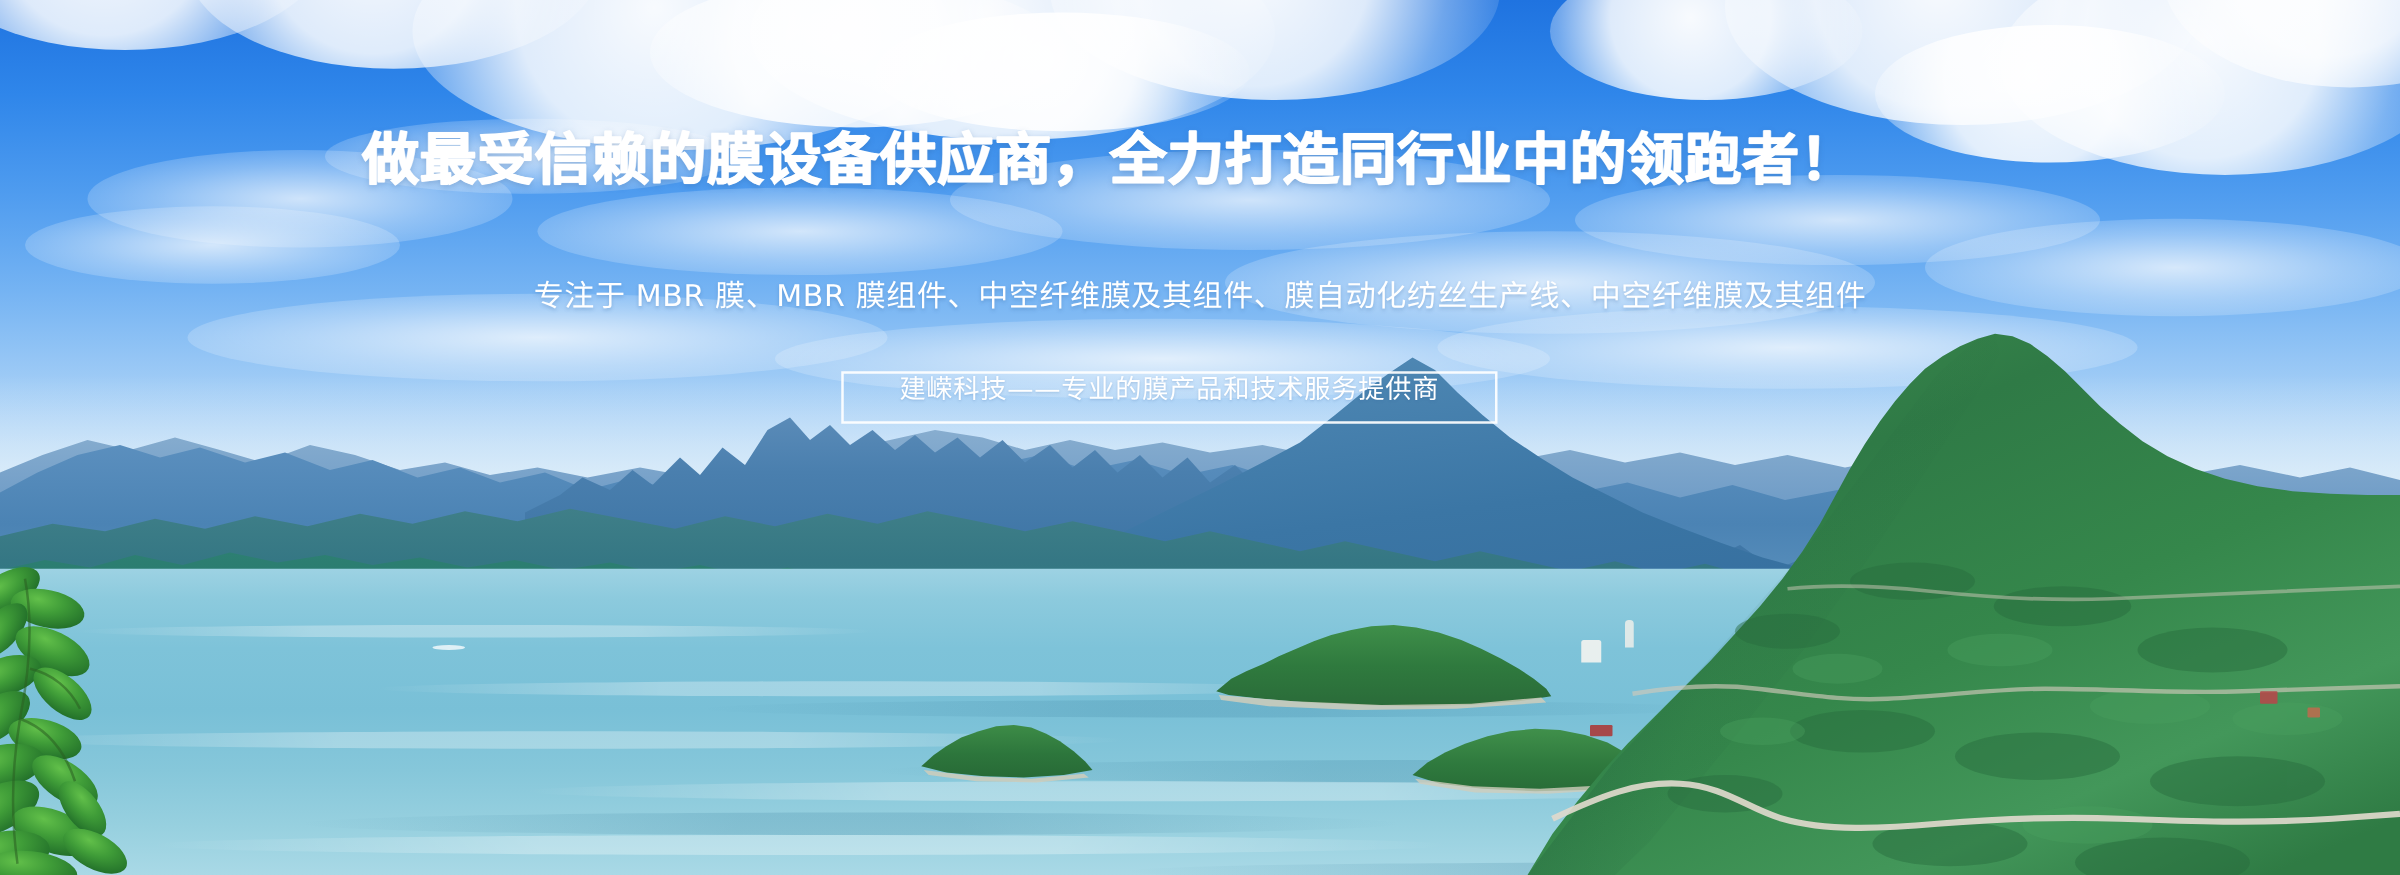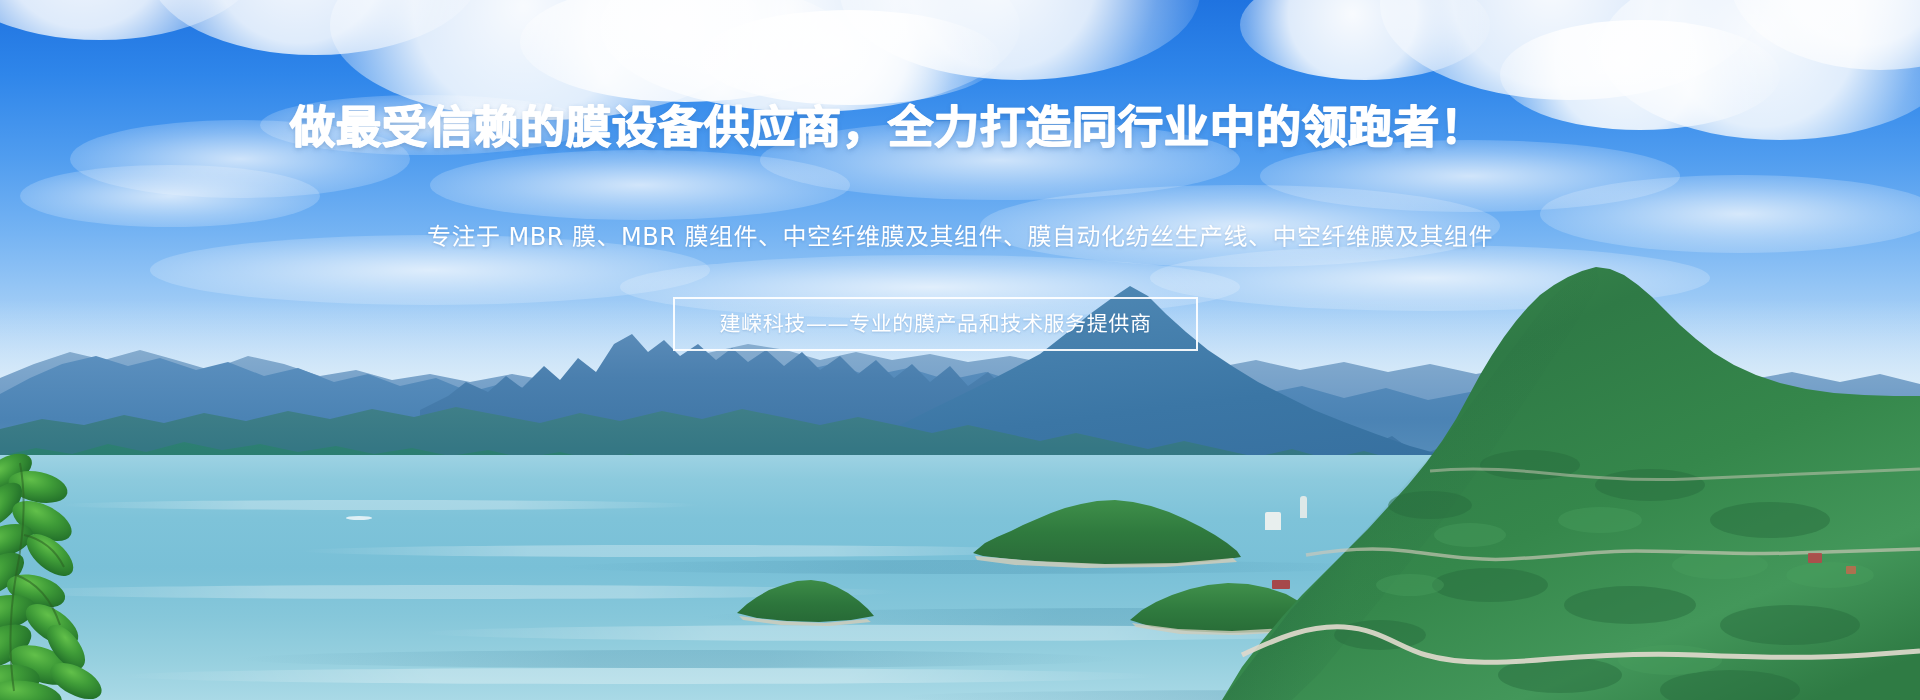--- a/index.html
+++ b/index.html
@@ -127,25 +127,24 @@
     color: #ffffff;
     white-space: nowrap;
     text-shadow: 0 1px 3px rgba(50,100,160,.30);
   }
 
   .tagline-box {
     position: absolute;
     left: 673px;
     top: 297px;
     width: 525px;
-    height: 54px;
+    height: 42px;
     box-sizing: border-box;
     border: 2px solid rgba(255,255,255,.92);
     display: flex;
-    align-items: center;
     justify-content: center;
   }
   .tagline-text {
     font-size: 21px;
     line-height: 24px;
     letter-spacing: .6px;
     color: #ffffff;
     white-space: nowrap;
     text-shadow: 0 1px 2px rgba(50,100,160,.25);
   }

